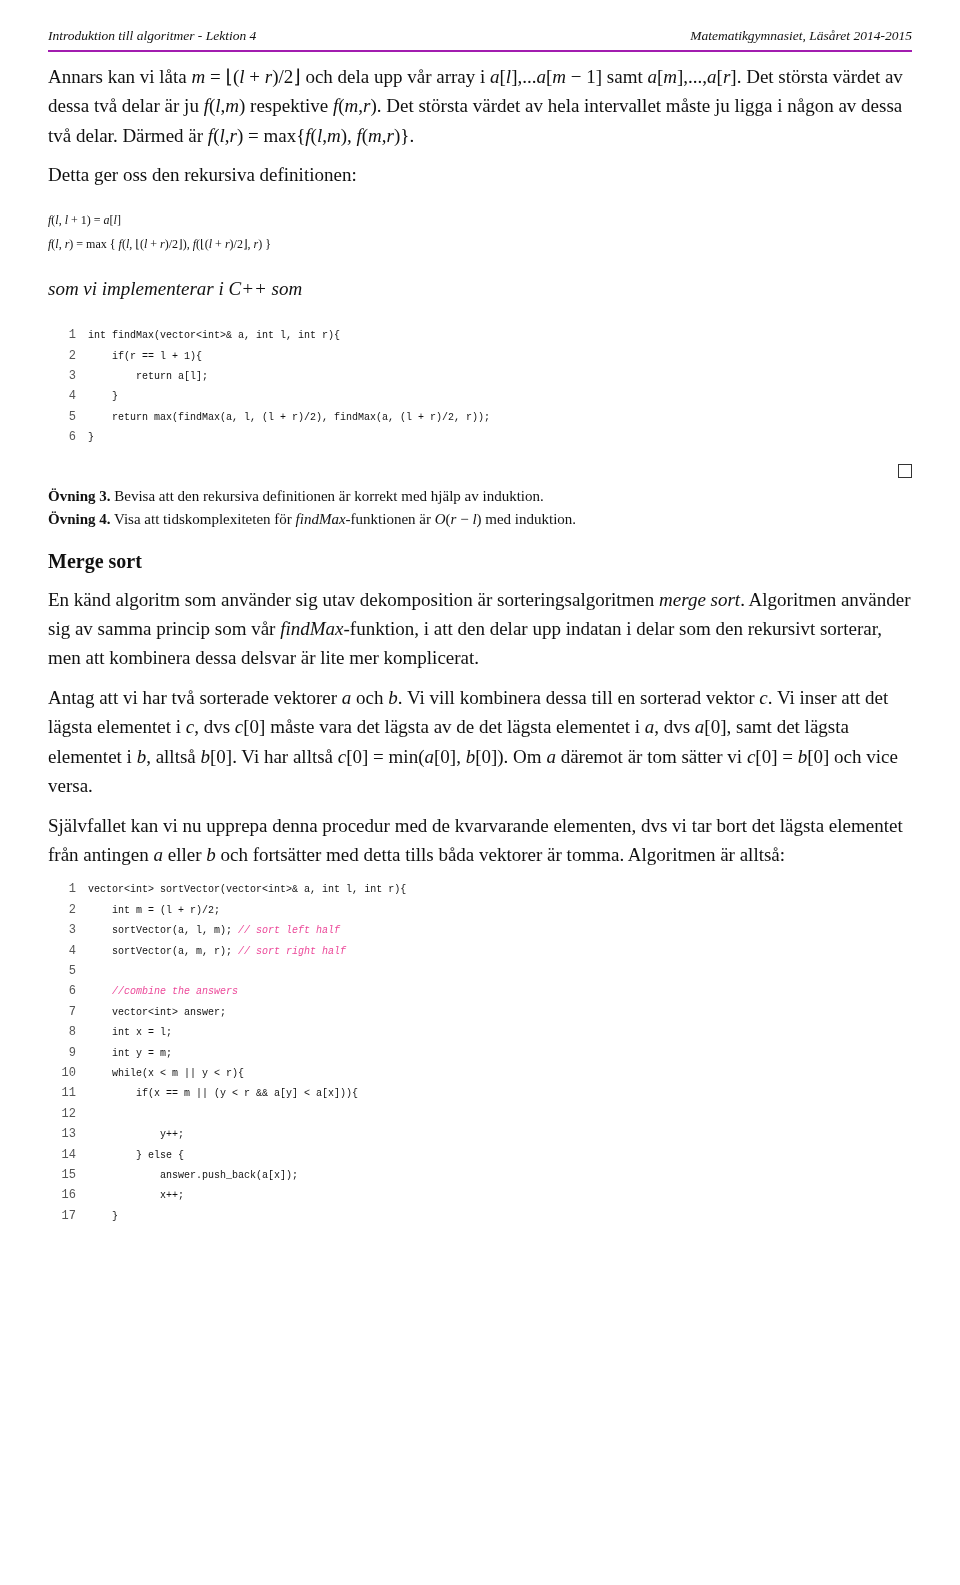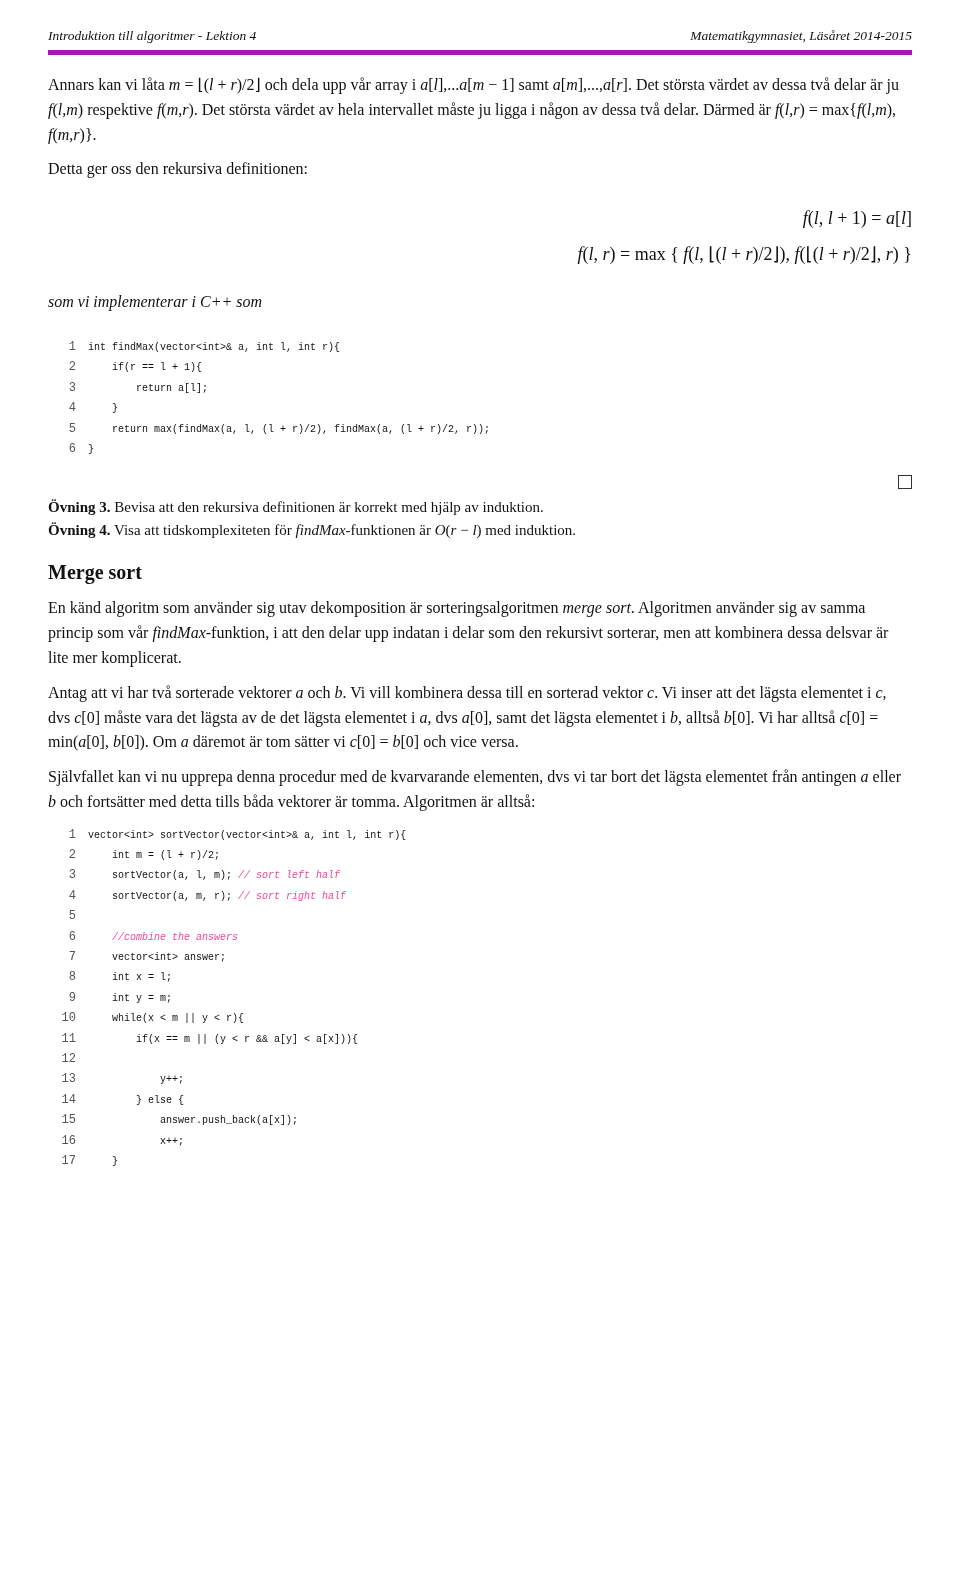--- a/index.html
+++ b/index.html
@@ -12,37 +12,37 @@
       padding: 0;
     }
     .page {
       width: 960px;
       padding: 28px 48px 40px 48px;
     }
     .header {
       display: flex;
       justify-content: space-between;
       align-items: center;
-      border-bottom: 5px solid #a21caf;
+      border-bottom: 2px solid #a21caf;
       padding-bottom: 6px;
-      margin-bottom: 18px;
+      margin-bottom: 10px;
       font-size: 13.5px;
     }
     .header-left, .header-right {
       font-style: italic;
     }
     .content-text {
-      font-size: 16px;
+      font-size: 19px;
       line-height: 1.55;
       margin-bottom: 10px;
     }
     .math-display {
-      text-align: right;
+      text-align: left;
       margin: 18px 0 18px 0;
-      font-size: 18px;
+      font-size: 12px;
       line-height: 2.0;
     }
     .section-label {
       font-style: italic;
       margin-bottom: 22px;
     }
     .code-block {
       font-family: "Courier New", Courier, monospace;
       font-size: 13.5px;
       background: #fff;

